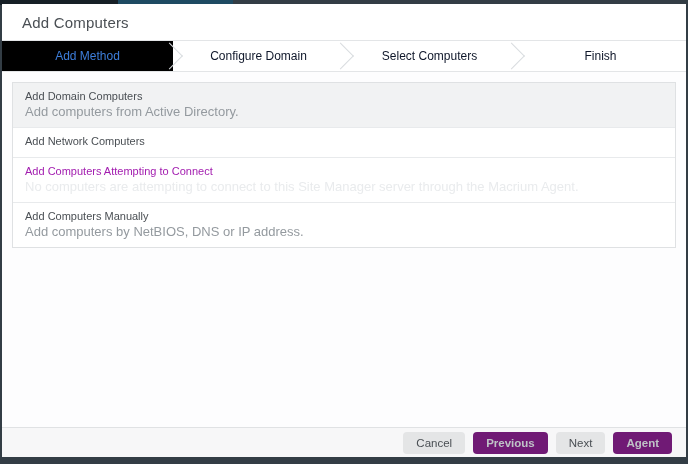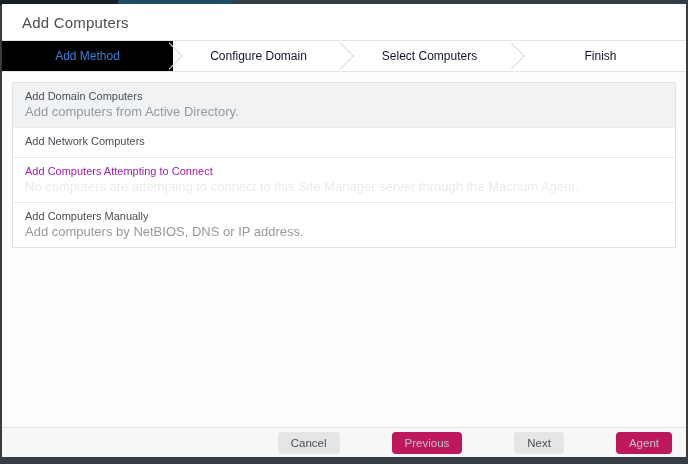--- a/index.html
+++ b/index.html
@@ -92,26 +92,26 @@
   .btn {
     height:22px;
     padding:0 13px;
     font-family:"Liberation Sans", sans-serif;
     font-size:11.5px;
     border:none;
     border-radius:4px;
     background:#e4e5e6;
     color:#4a4f54;
     cursor:pointer;
-    margin-left:44px;
   }
   .btn.disabled {
-    background:#be185d;
+    background:#701a75;
     color:#bfc3c7;
     cursor:default;
+    font-weight:bold;
   }
 </style>
 </head>
 <body>
 
 <div class="page-bg-top"></div>
 
 <div class="dialog">
 
   <div class="titlebar">

